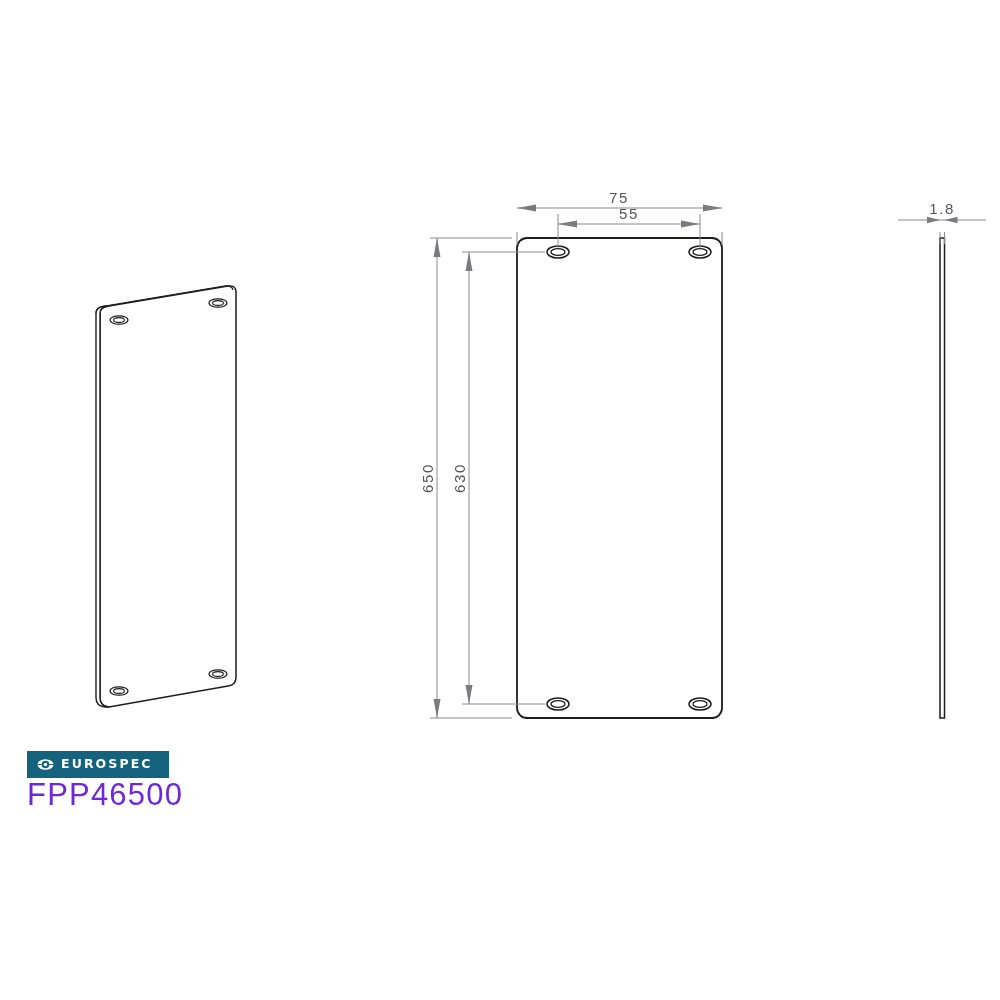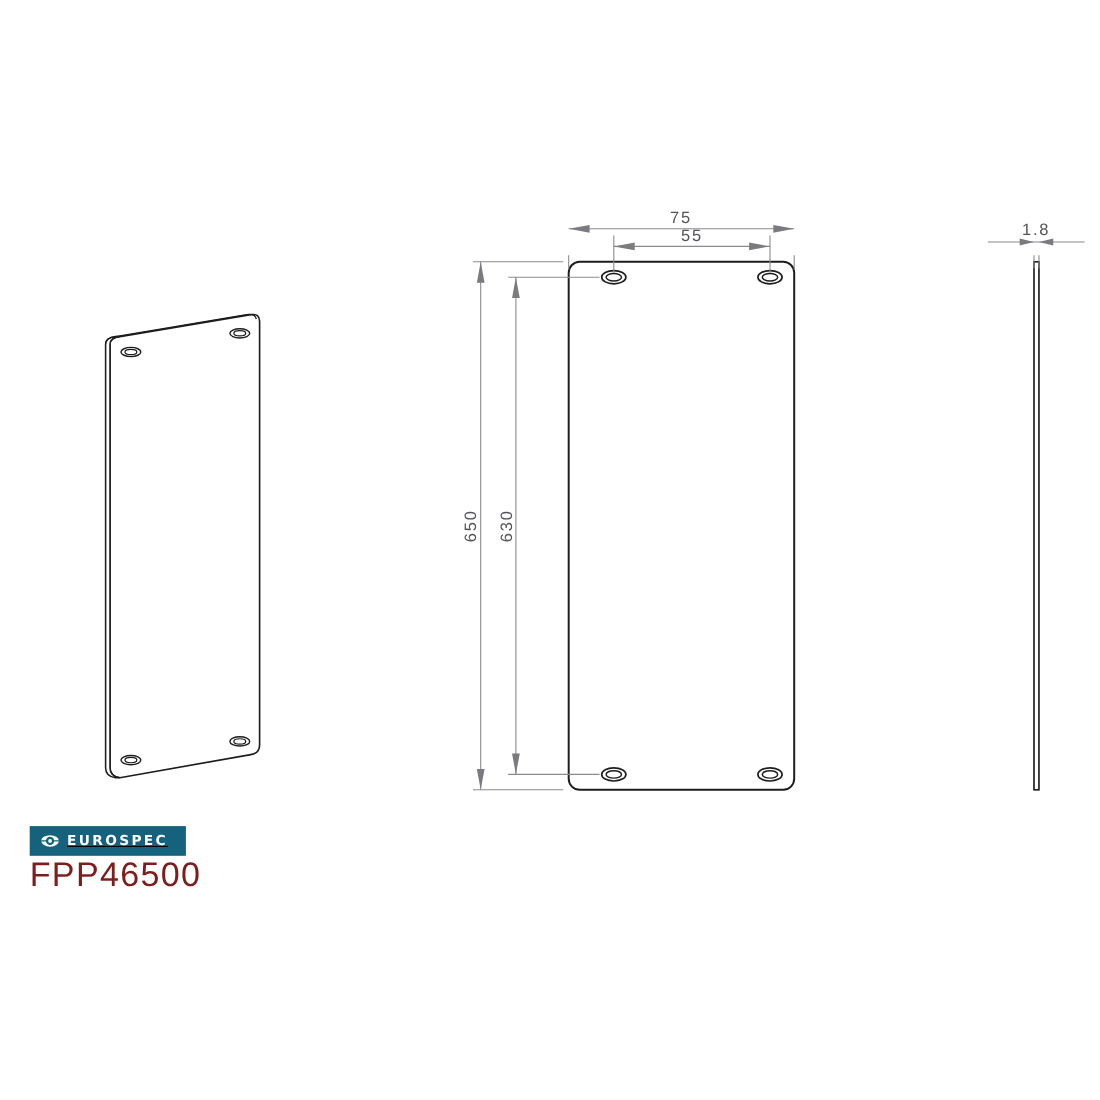--- a/index.html
+++ b/index.html
@@ -28,21 +28,20 @@
     width: 720px;
   }
   .brand-badge {
     display: inline-flex;
     align-items: center;
     gap: 7px;
     background: #15627c;
     padding: 5px 16px 5px 10px;
     height: 17px;
     box-sizing: content-box;
-    text-decoration: underline;
   }
   .brand-mark {
     width: 17px;
     height: 13px;
     display: block;
   }
   .brand-word {
     color: #ffffff;
     font-family: "DejaVu Sans", sans-serif;
     font-size: 12.5px;
@@ -50,21 +49,21 @@
     letter-spacing: 2.1px;
     line-height: 1;
     white-space: nowrap;
   }
   .part-code {
     margin-top: 1px;
     font-family: "Liberation Sans", sans-serif;
     font-size: 31px;
     font-weight: 400;
     letter-spacing: 1.2px;
-    color: #7f1d1d;
+    color: #6d28d9;
     line-height: 1.05;
     white-space: nowrap;
   }
   .rights-line {
     margin-top: 0px;
     font-family: "Liberation Sans", sans-serif;
     font-size: 13.4px;
     letter-spacing: 0.25px;
     color: #2a2a2a;
     line-height: 1.15;

